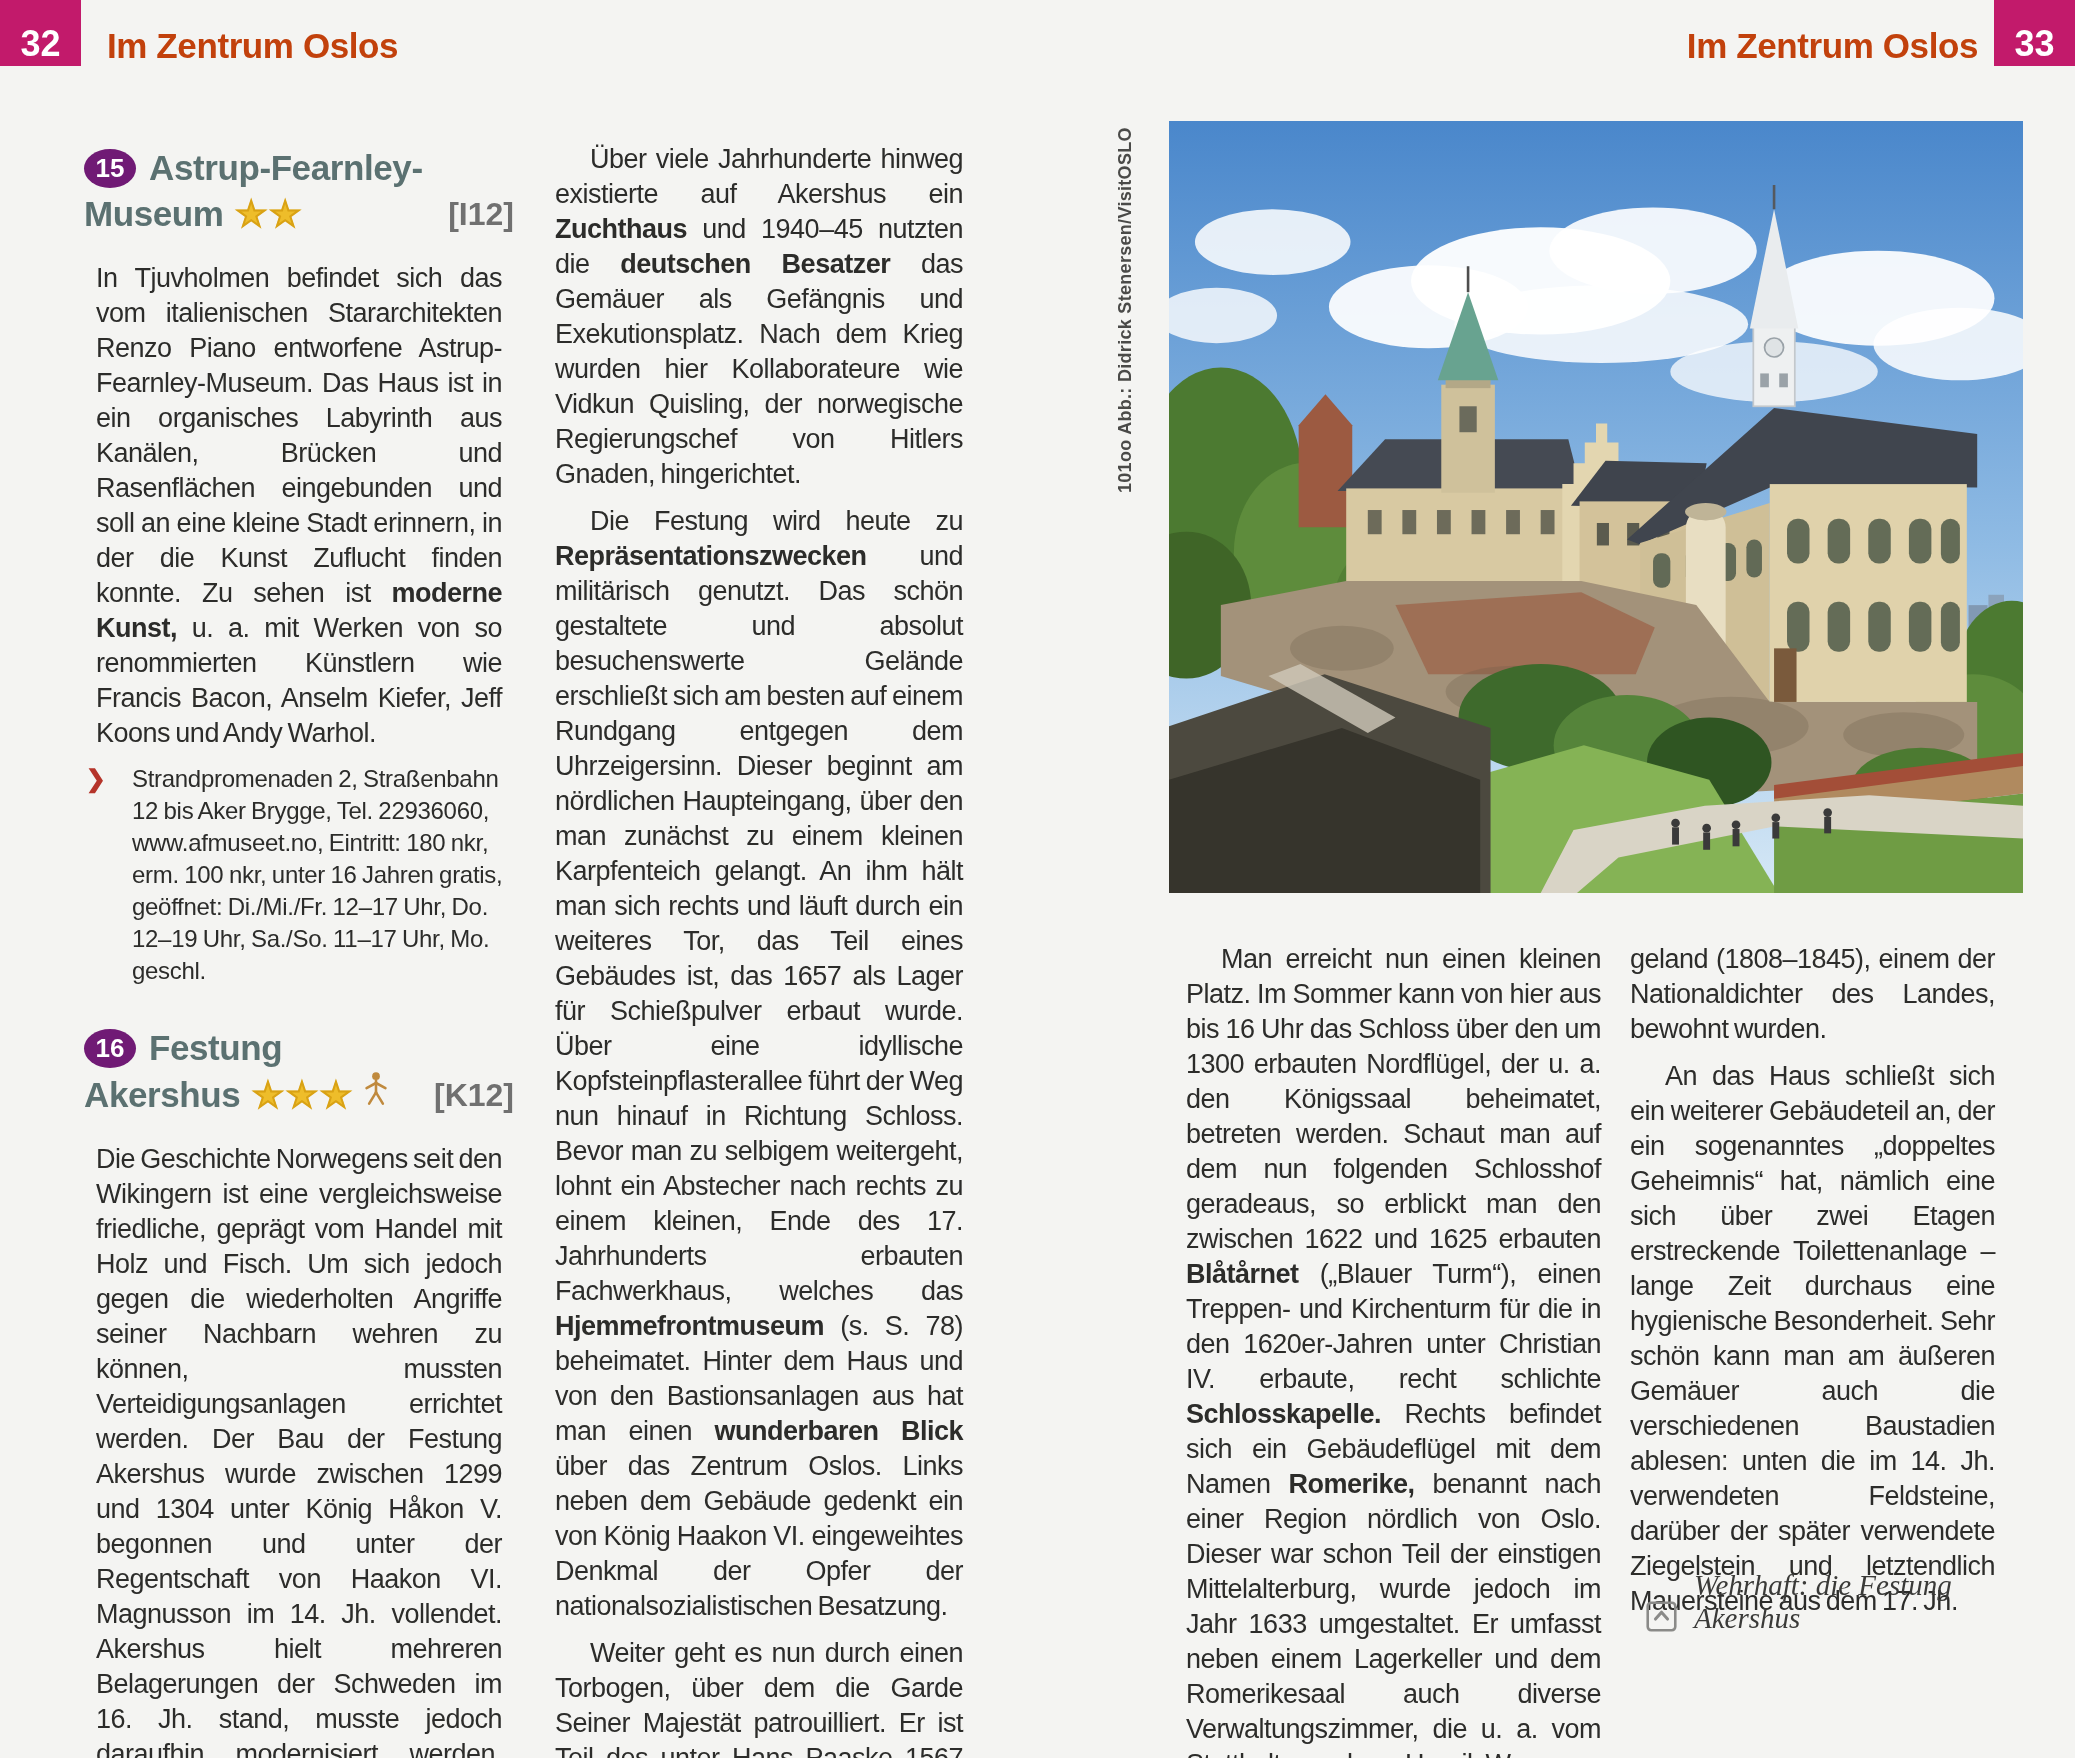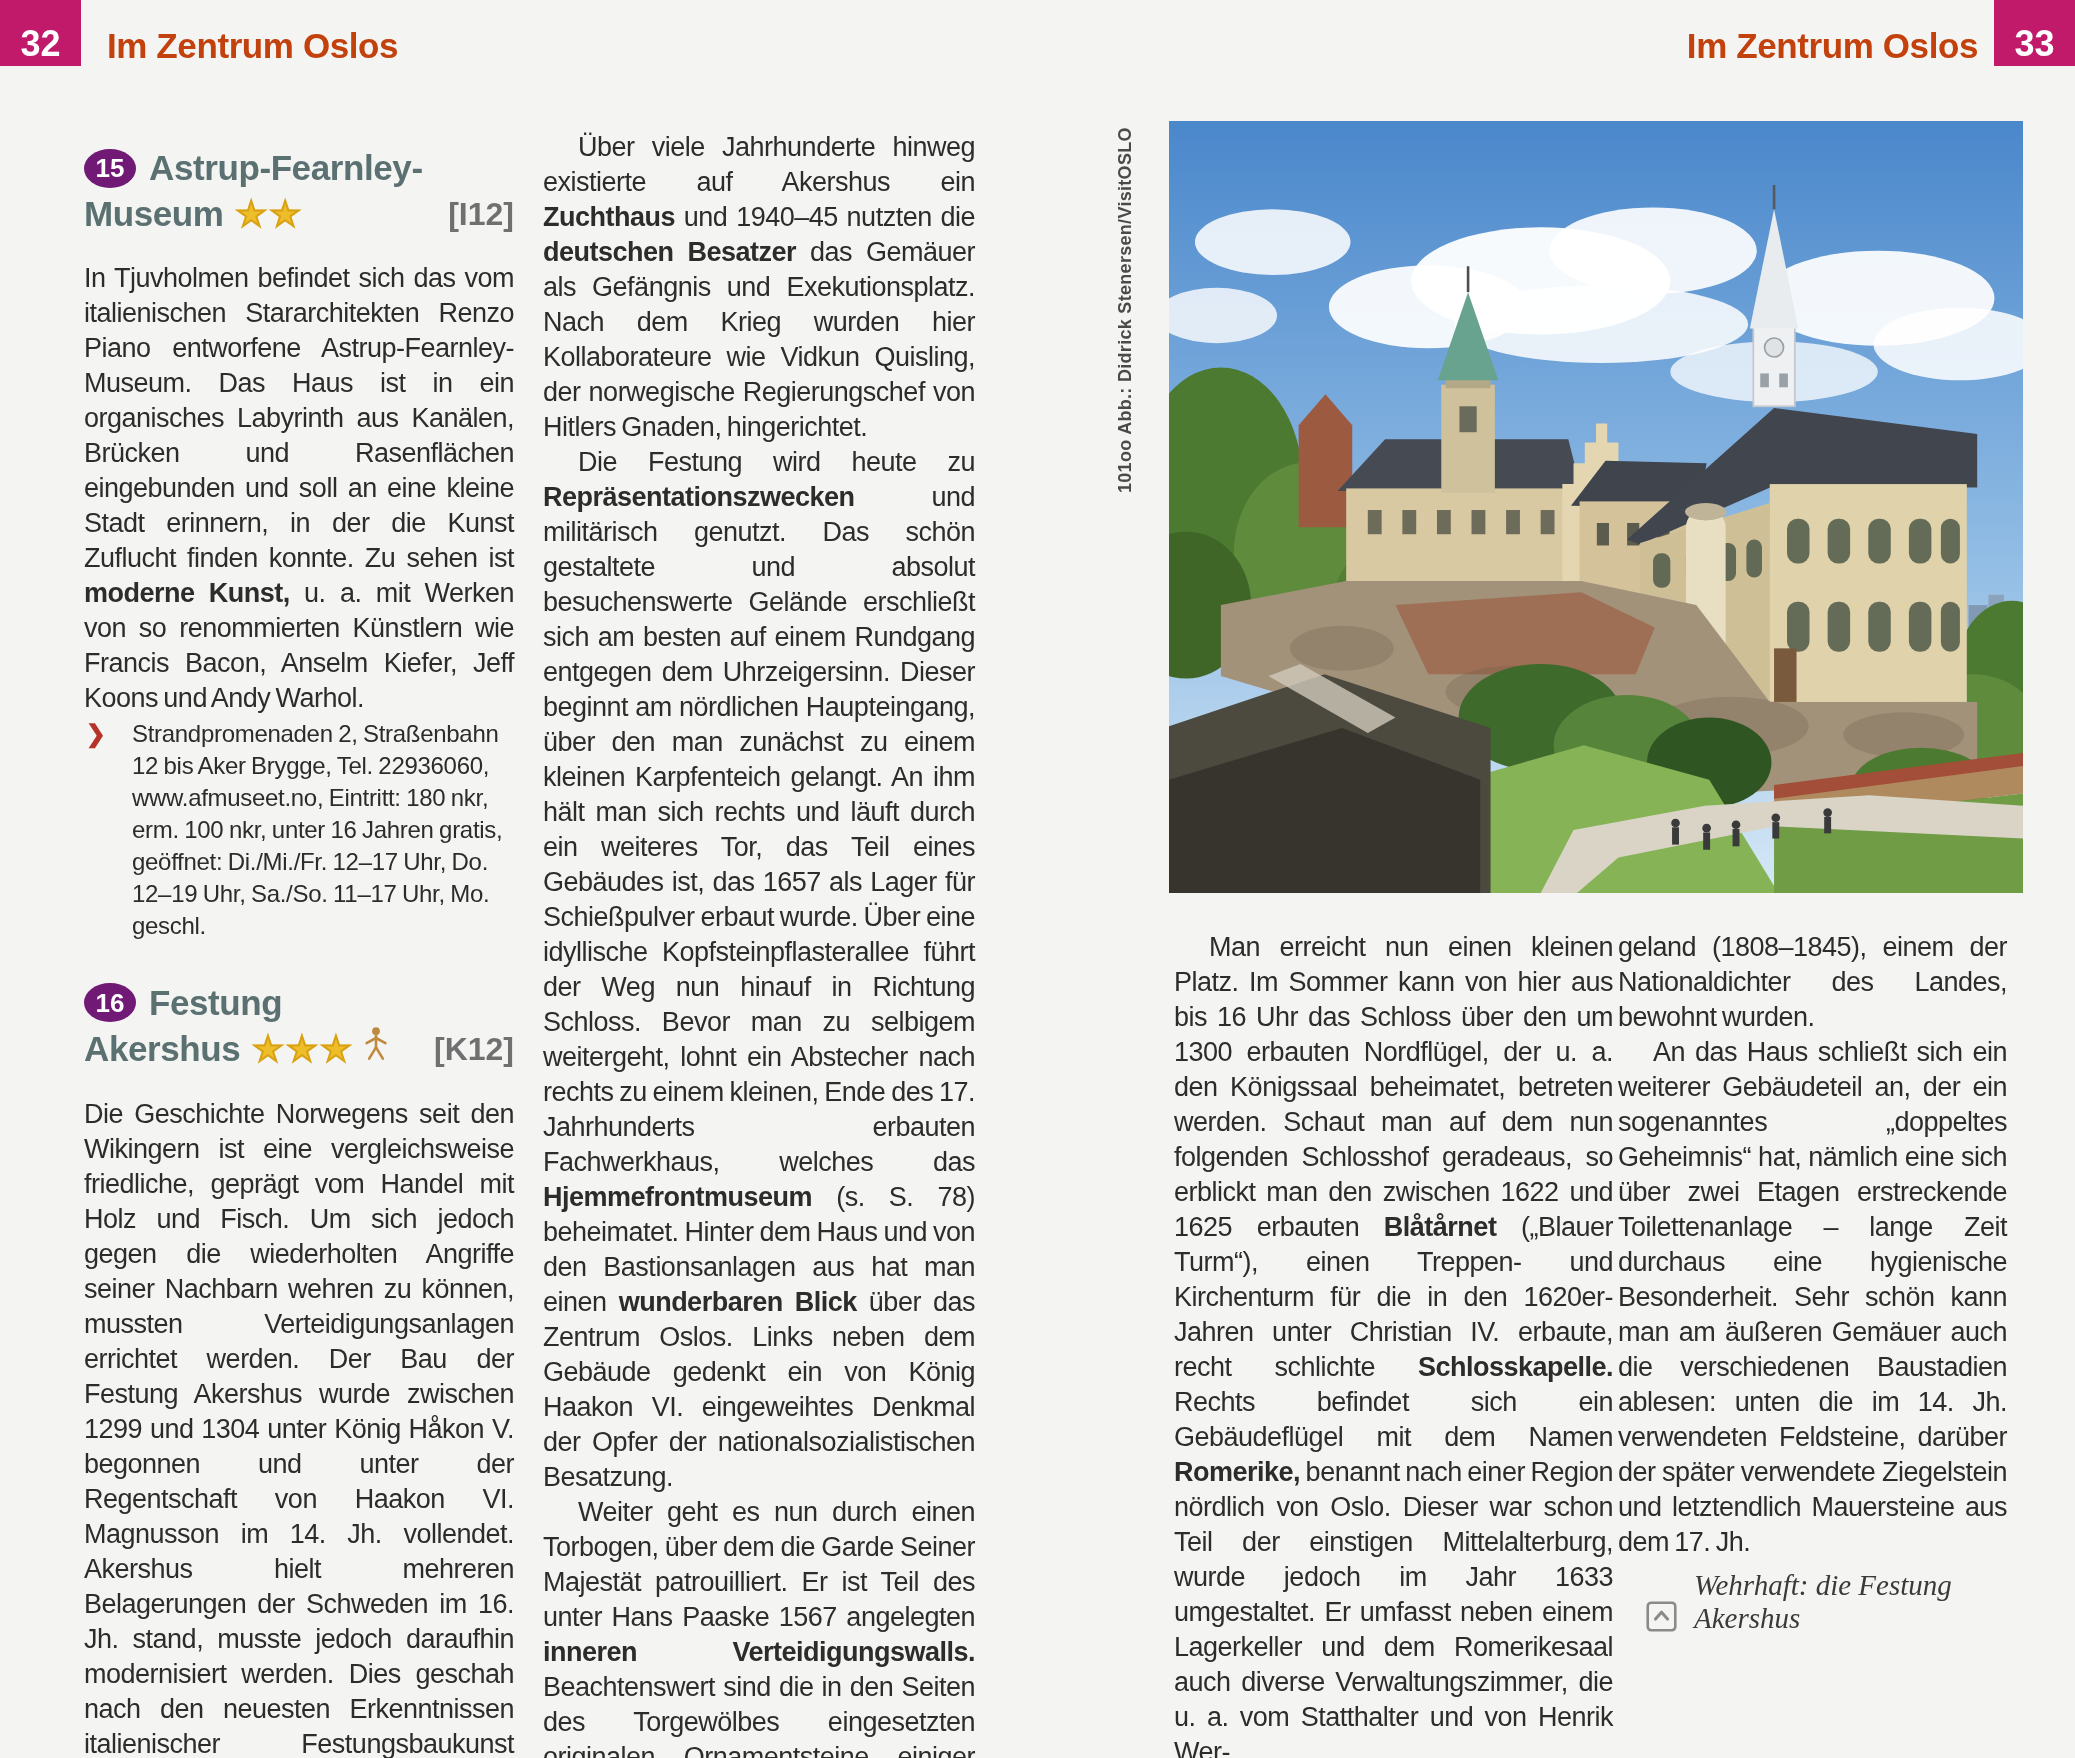--- a/index.html
+++ b/index.html
@@ -9,21 +9,21 @@
   .hbox{position:absolute;top:0;width:81px;height:66px;background:#c21a6b;color:#fff;
         font-weight:bold;font-size:36px;display:flex;align-items:flex-end;justify-content:center;
         padding-bottom:1px;box-sizing:border-box}
   .hbox.left{left:0}.hbox.right{right:0}
   .htitle{position:absolute;top:0;height:66px;display:flex;align-items:flex-end;
           font-weight:bold;font-size:35px;color:#c2410c;padding-bottom:7px;letter-spacing:-0.4px}
   .htitle.left{left:107px}.htitle.right{right:97px}
   
   .col{position:absolute;font-size:27px;line-height:35px;text-align:justify;
        letter-spacing:-0.5px;word-spacing:-1.7px;color:#2c2c2a}
-  .col p{margin:0}
+  .col p{margin:12px}
   .col p.indent{text-indent:35px}
   b{font-weight:bold}
   .sec-head{font-weight:bold;font-size:35px;line-height:46px;color:#5b7171;
             letter-spacing:-0.4px;margin-bottom:24px;text-align:left}
   .sec-head .line{display:flex;align-items:center}
   .badge{display:inline-flex;align-items:center;justify-content:center;flex:0 0 auto;
          width:52px;height:39px;border-radius:50%;background:#701a75;color:#fff;
          font-size:26px;font-weight:bold;margin-right:13px;letter-spacing:0}
   .stars{color:#eebd2a;font-size:35px;margin-left:12px;letter-spacing:2.6px;-webkit-text-stroke:0.9px #d9a214}
   .grid-ref{margin-left:auto;color:#707070;font-size:32px;font-weight:bold;letter-spacing:0}

